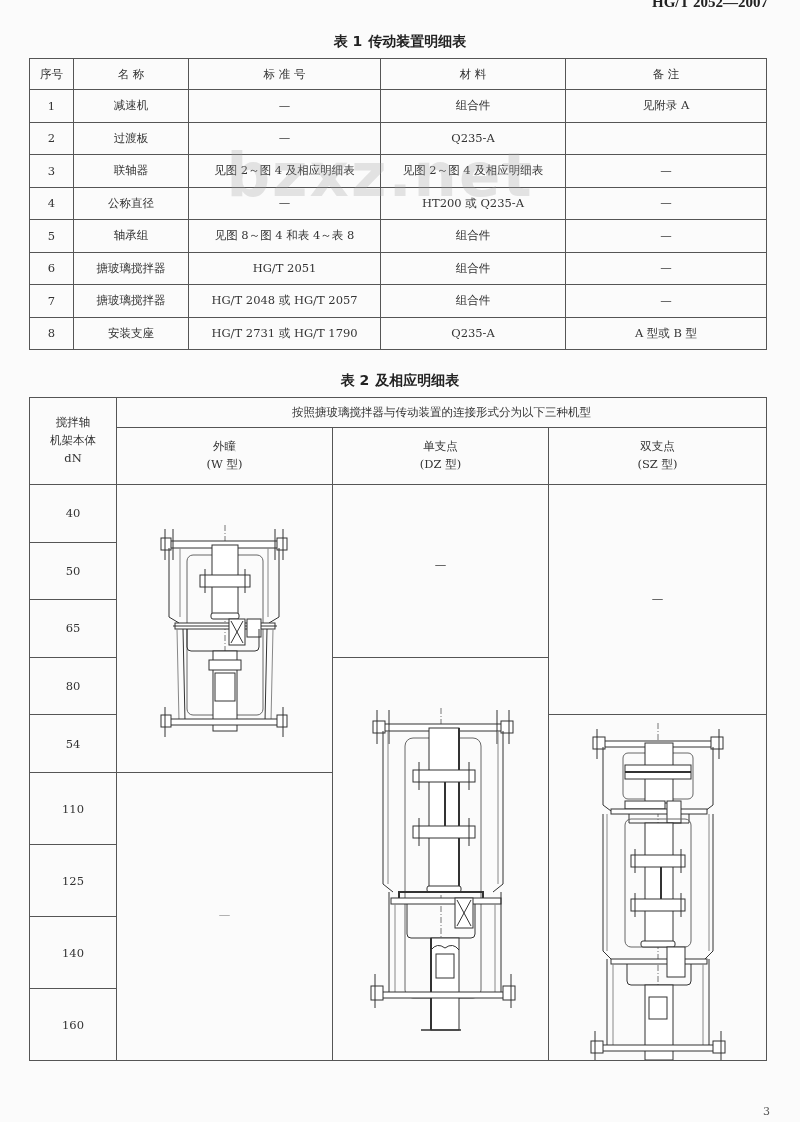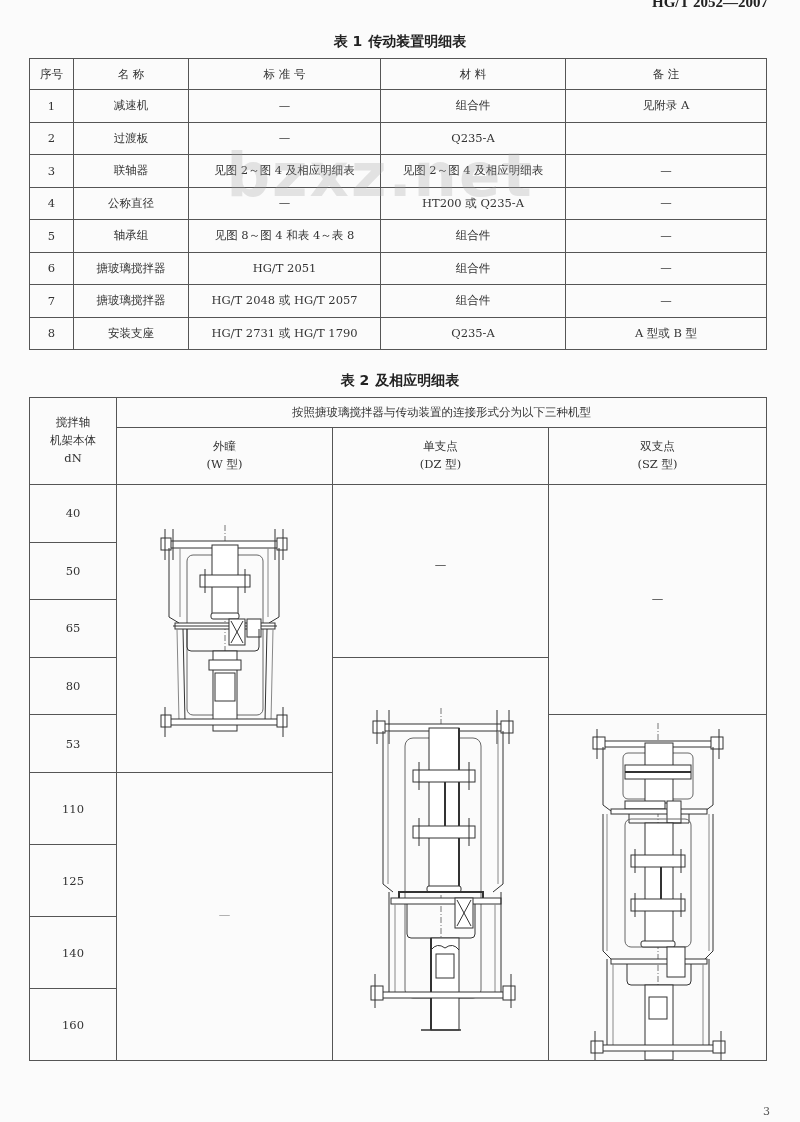--- a/index.html
+++ b/index.html
@@ -285,21 +285,21 @@
           <rect x="170" y="328" width="12" height="14" fill="#fff"></rect>
           <line x1="42" y1="316" x2="42" y2="350"></line>
               <line x1="178" y1="316" x2="178" y2="350"></line>
           <line x1="88" y1="372" x2="128" y2="372" stroke-width="1.5"></line>
         </g>
       </svg>
     </td>
   </tr>
 
   <tr style="height:57.5px">
-    <td>53</td>
+    <td>54</td>
 
     <td rowspan="5" class="draw-cell">
       <svg width="218" height="345" viewBox="0 0 218 345">
         <g fill="none" stroke="#333" stroke-width="1">
           <line x1="109" y1="8" x2="109" y2="345" stroke="#777" stroke-dasharray="6,2,1,2"></line>
 
           <rect x="48" y="26" width="122" height="6" fill="#fff"></rect>
           <rect x="44" y="22" width="12" height="12" fill="#fff"></rect>
           <rect x="162" y="22" width="12" height="12" fill="#fff"></rect>
           <line x1="48" y1="14" x2="48" y2="44"></line>

